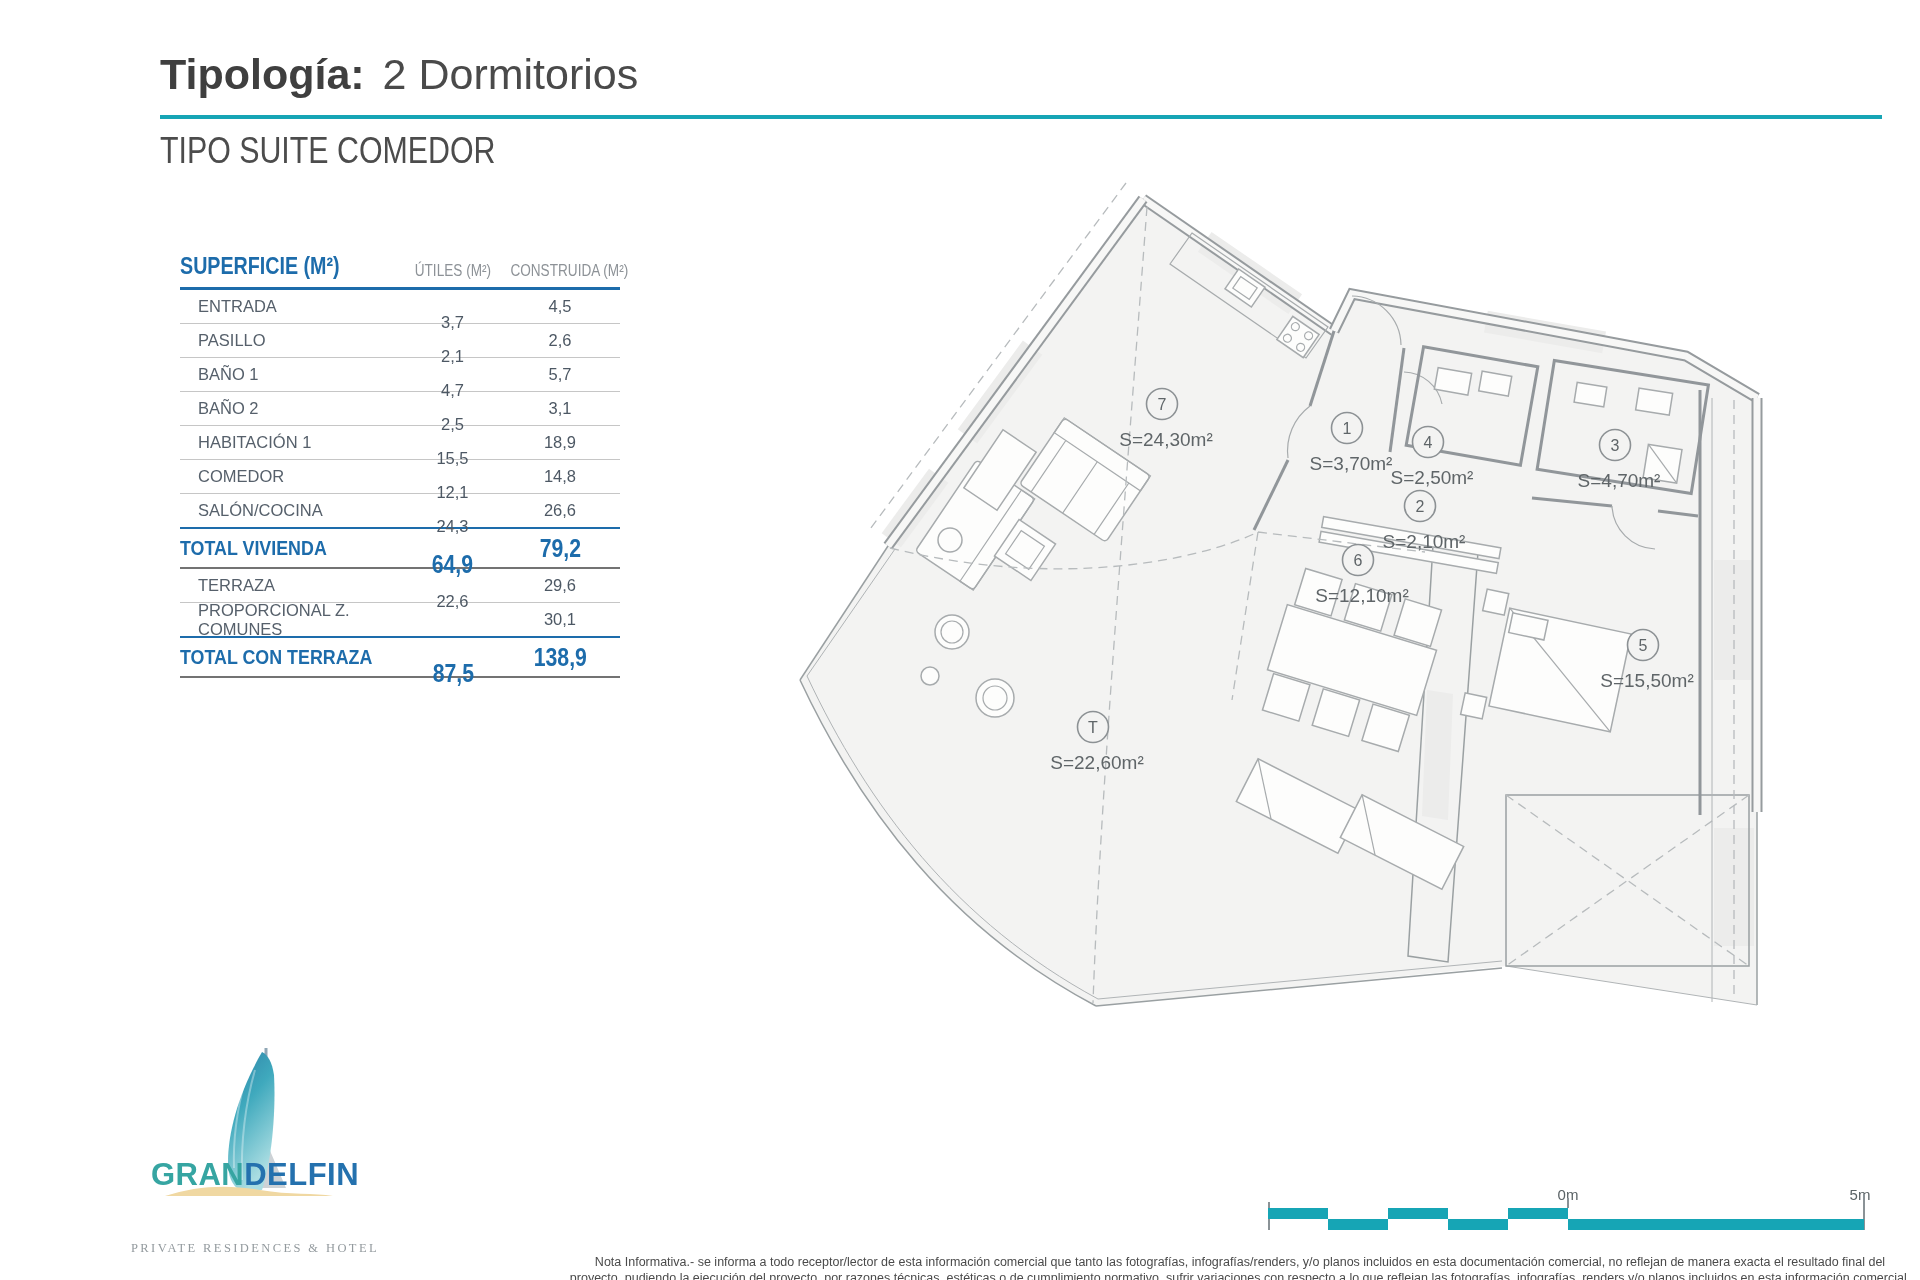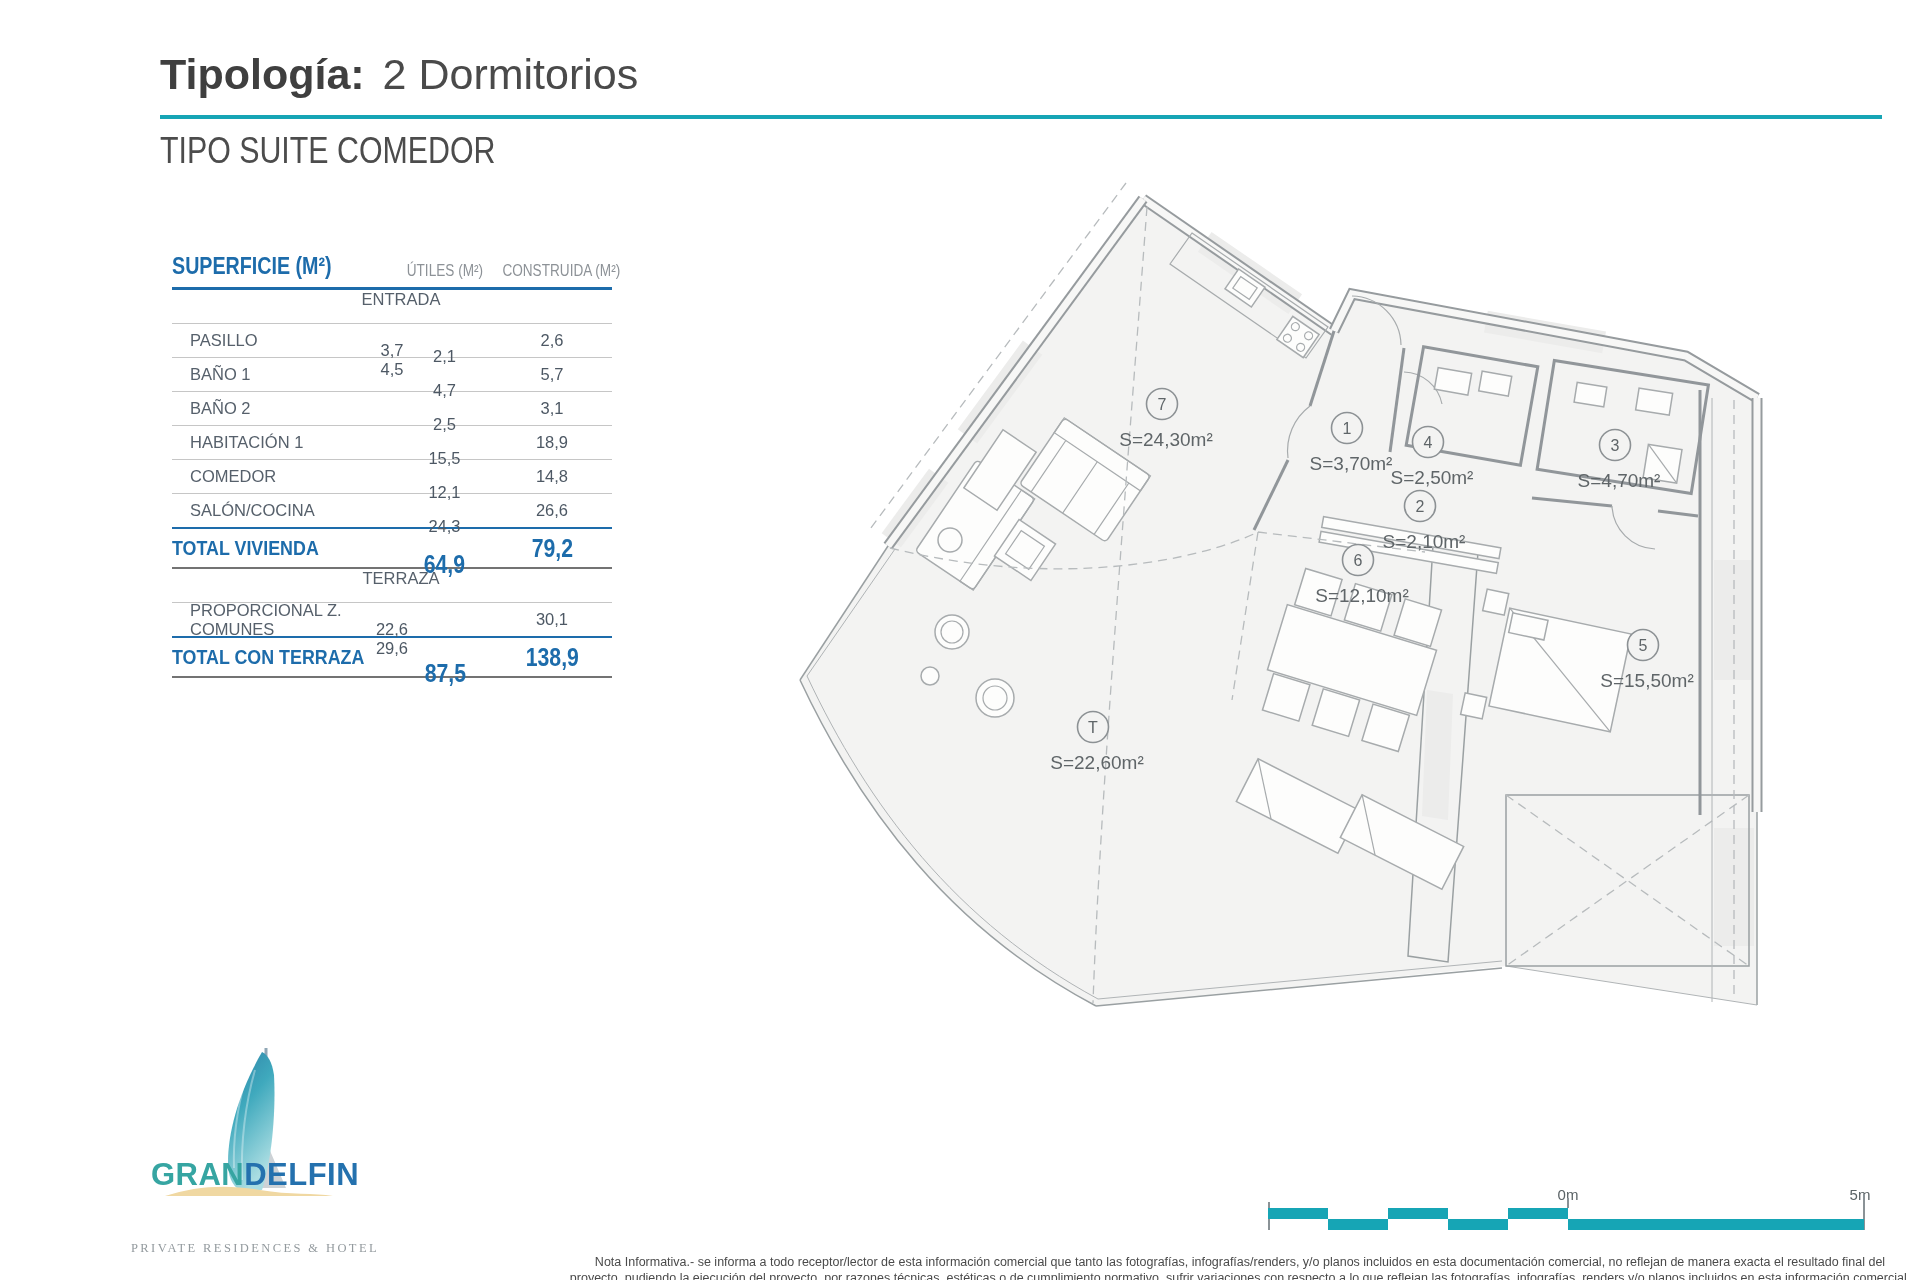--- a/index.html
+++ b/index.html
@@ -11,28 +11,28 @@
   .v1 .condT,.v2 .condT{transform-origin:50% 50%;}
 
   
   .title{position:absolute;left:160px;top:50px;font-size:43px;white-space:nowrap;}
   .title .t-bold{font-weight:700;color:#3f3f3f;}
   .title .t-light{font-weight:300;color:#4a4a4a;margin-left:6px;}
   .rule{position:absolute;left:160px;top:115px;width:1722px;height:4px;}
   .subtitle{position:absolute;left:160px;top:130px;font-size:37px;font-weight:400;color:#4c4c4c;white-space:nowrap;}
 
   
-  .stable{position:absolute;left:172px;top:238px;width:440px;}
+  .stable{position:absolute;left:180px;top:238px;width:440px;}
   .thead{display:flex;align-items:flex-end;height:42px;padding-bottom:7px;border-bottom:3px solid #1d6cab;}
   .c-room{flex:1;font-weight:700;font-size:24px;color:#1d6cab;}
   .c-ut{width:95px;text-align:center;font-size:16px;color:#8d9297;}
   .c-co{width:120px;text-align:center;font-size:16px;color:#8d9297;}
   .trow{display:flex;align-items:center;height:33px;border-top:1px solid #c6c6c6;
         font-size:16.5px;color:#56606b;}
-  .trow.nt{border-top:none;flex-direction:column;}
+  .trow.nt{border-top:none;}
   .trow .lab{flex:1;padding-left:18px;text-align:left;}
   .trow .v1{width:95px;text-align:center;color:#4d5864;margin-top:32px;}
   .trow .v2{width:120px;text-align:center;color:#4d5864;}
   .trow.total{height:38px;border-top:2px solid #1d6cab;border-bottom:2px solid #737373;}
   .trow.total .lab{padding-left:0;font-size:21px;font-weight:700;color:#1d6cab;}
   .trow.total .v1,.trow.total .v2{font-size:25px;font-weight:700;color:#1d6cab;}
 
   
   svg.plan{position:absolute;left:0;top:0;width:1920px;height:1280px;}
   .wallU{fill:none;stroke:#969b9e;stroke-width:11;stroke-linejoin:miter;}

